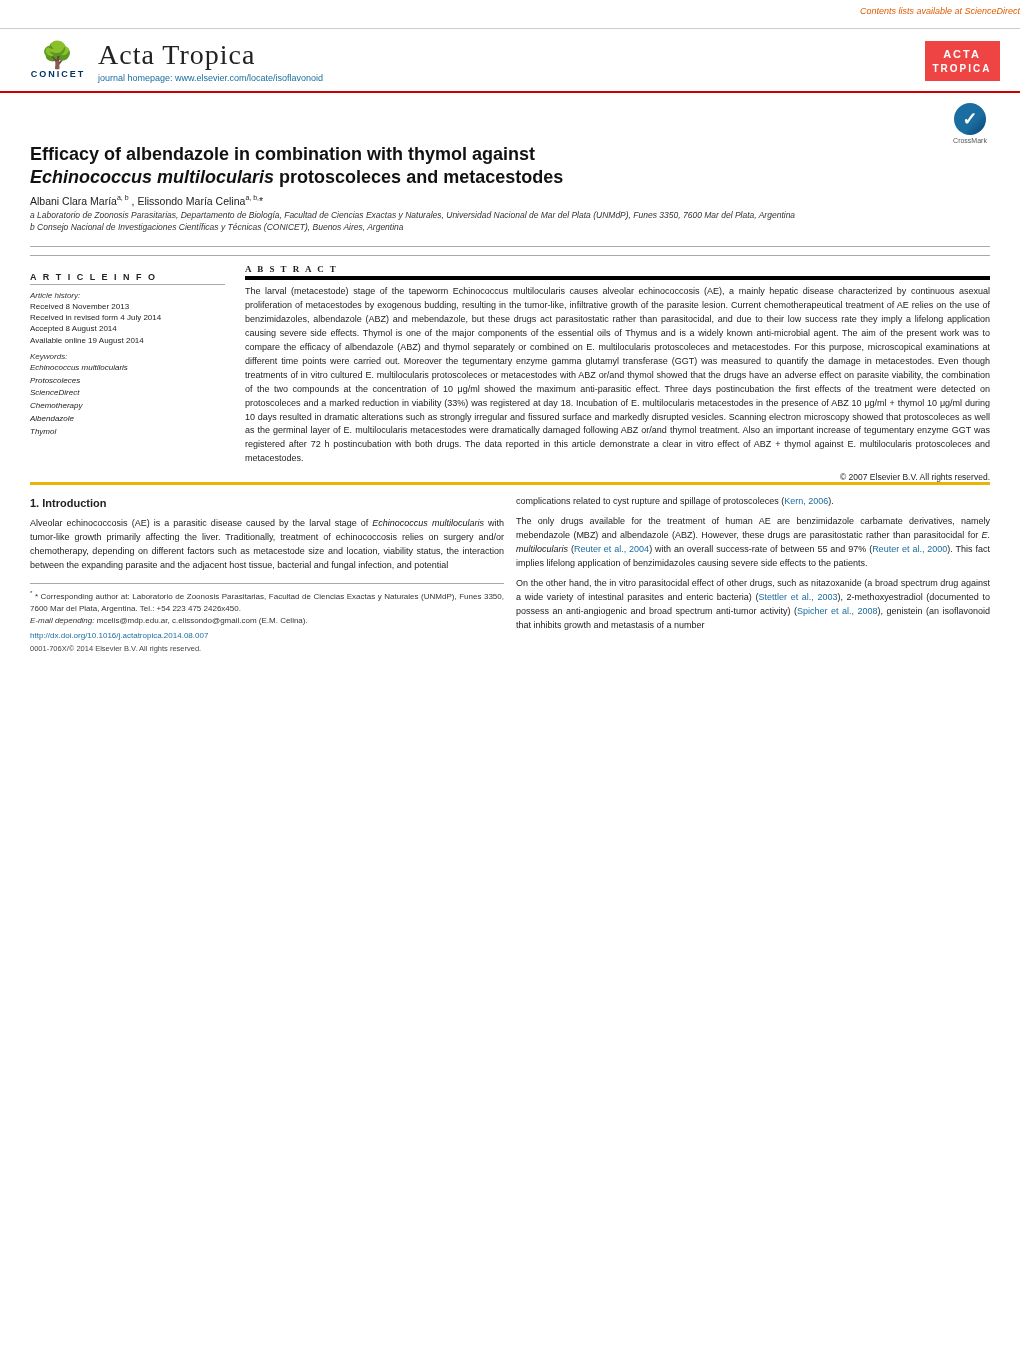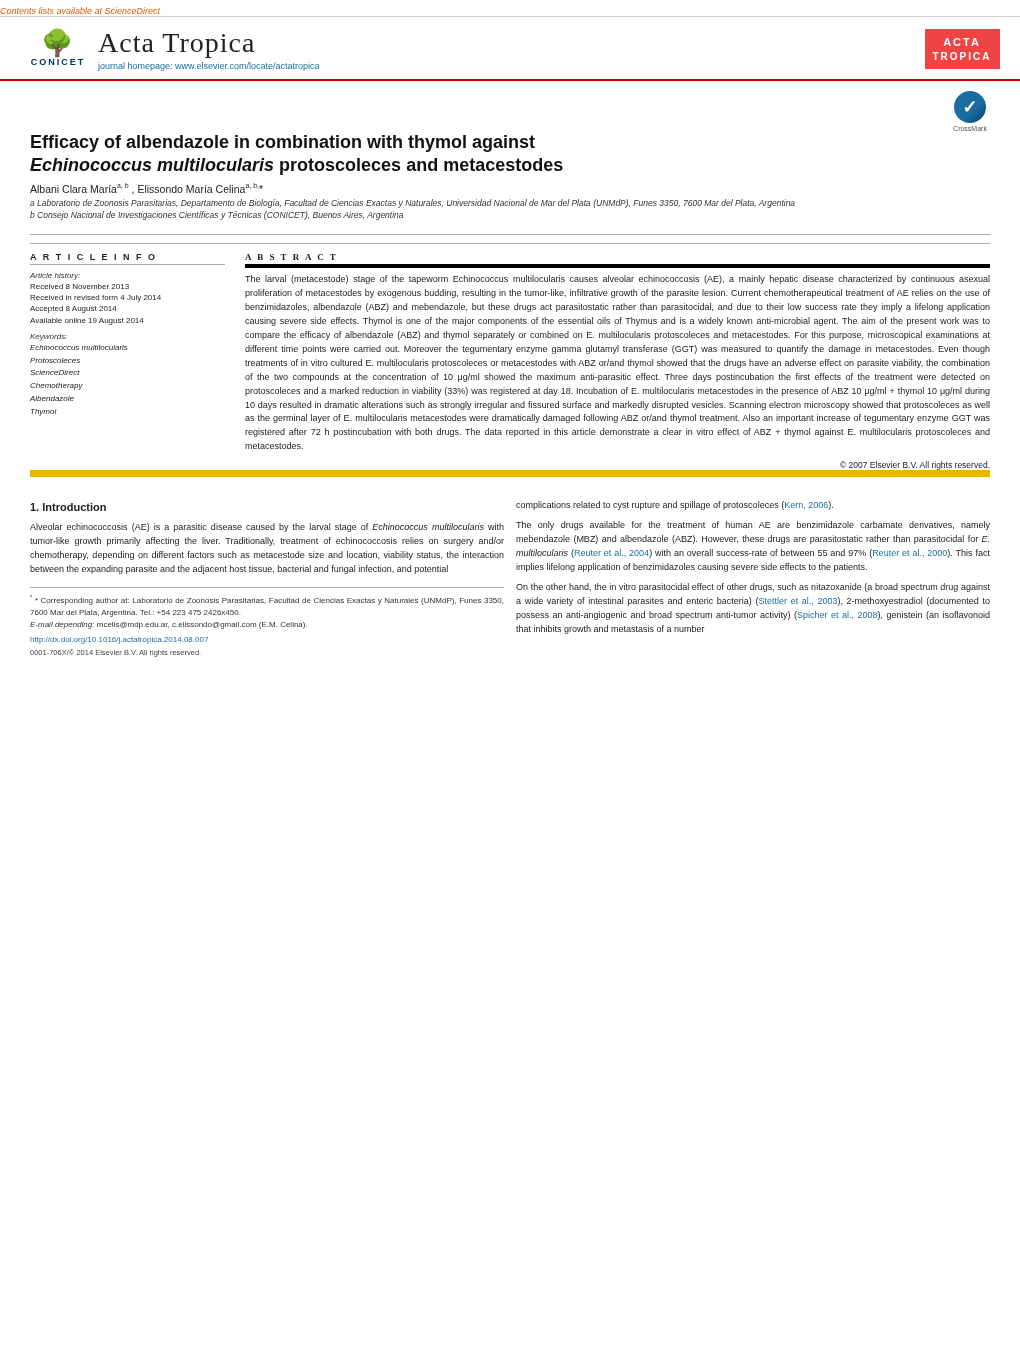--- a/index.html
+++ b/index.html
@@ -9,22 +9,22 @@
       font-size: 10px;
       color: #222;
       width: 1020px;
       min-height: 1351px;
     }
 
     
     .top-bar {
       background: #fff;
       border-bottom: 1px solid #ccc;
-      padding: 6px 0 0;
-      text-align: left;
+      padding: 6px 0 12px;
+      text-align: right;
       font-size: 9px;
       color: #e05c00;
       font-style: italic;
       font-family: Arial, sans-serif;
     }
 
     .journal-header {
       display: flex;
       align-items: center;
       justify-content: space-between;
@@ -184,20 +184,21 @@
       margin-top: 8px;
       border-top: 1px solid #aaa;
       padding-top: 8px;
     }
 
     .left-col {
       width: 195px;
       min-width: 195px;
       font-size: 8.5px;
       font-family: Arial, sans-serif;
+      margin-top: 8px;
     }
 
     .article-info-section {
       margin-bottom: 10px;
     }
     .section-label {
       font-size: 9px;
       font-weight: bold;
       letter-spacing: 2px;
       text-transform: uppercase;
@@ -253,22 +254,22 @@
     .copyright {
       text-align: right;
       font-size: 8.5px;
       font-family: Arial, sans-serif;
       margin-top: 6px;
       color: #222;
     }
 
     
     .body-section {
-      border-top: 7px solid #eab308;
-      padding-top: 22px;
+      border-top: 3px solid #eab308;
+      padding-top: 10px;
       display: flex;
       gap: 12px;
     }
 
     .body-left {
       flex: 1;
       font-size: 9px;
       font-family: Arial, sans-serif;
       color: #222;
       text-align: justify;
@@ -331,21 +332,21 @@
 
 <div class="journal-header">
 
   <div class="elsevier-logo">
     <div class="elsevier-tree">🌳</div>
     <div class="elsevier-name">CONICET</div>
   </div>
 
   <div class="journal-center">
     <div class="journal-title">Acta Tropica</div>
-    <div class="journal-url">journal homepage: www.elsevier.com/locate/actatropica</div>
+    <div class="journal-url">journal homepage: www.elsevier.com/locate/isoflavonoid</div>
   </div>
 
   <div class="acta-logo-box">
     <div class="acta-logo-inner">
       <div class="acta-word">ACTA</div>
       <div class="tropica-word">TROPICA</div>
     </div>
   </div>
 </div>
 

